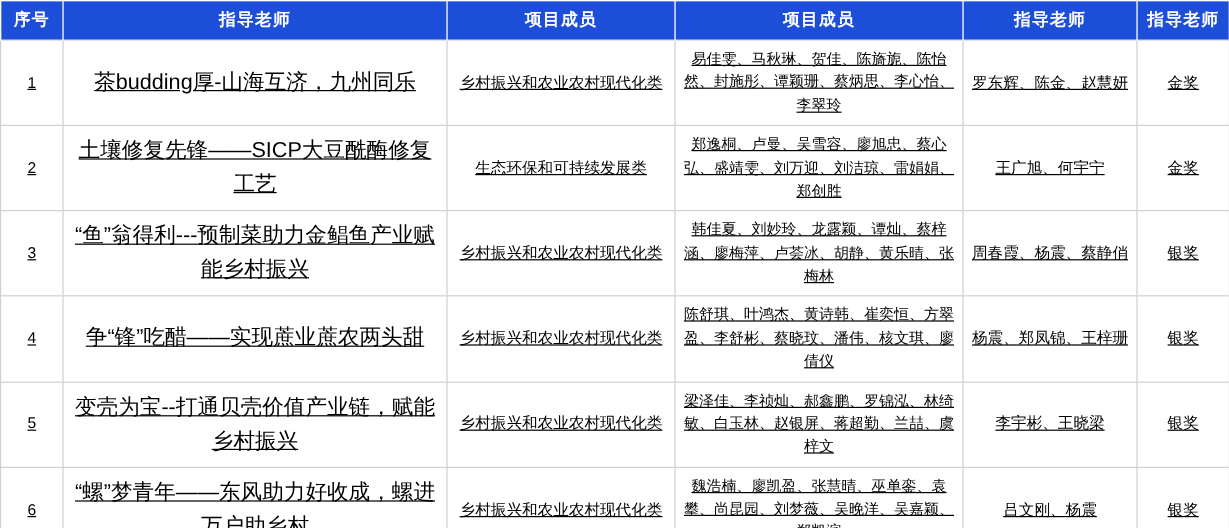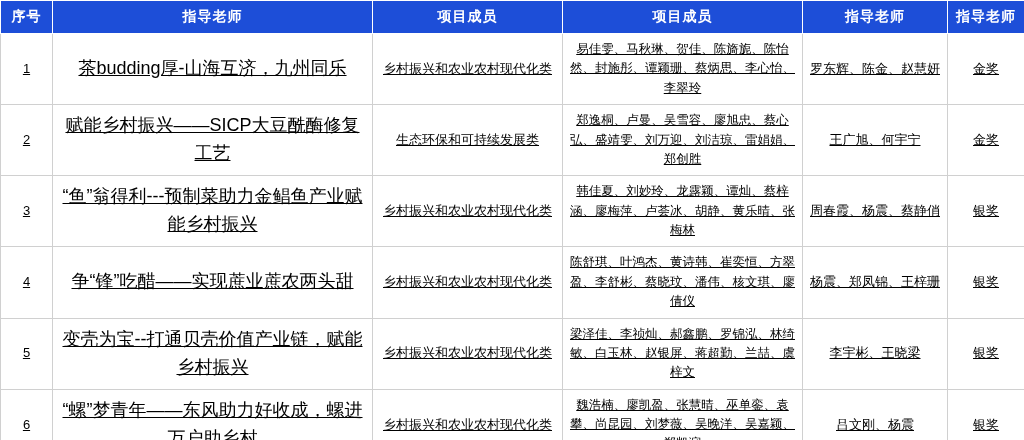--- a/index.html
+++ b/index.html
@@ -99,21 +99,21 @@
       <tr class="highlight">
         <td class="cell-idx">1</td>
         <td class="cell-name">茶budding厚-山海互济，九州同乐</td>
         <td class="cell-cat">乡村振兴和农业农村现代化类</td>
         <td class="cell-members">易佳雯、马秋琳、贺佳、陈旖旎、陈怡然、封施彤、谭颖珊、蔡炳思、李心怡、李翠玲</td>
         <td class="cell-teacher">罗东辉、陈金、赵慧妍</td>
         <td class="cell-level">金奖</td>
       </tr>
       <tr class="highlight highlight-mid">
         <td class="cell-idx">2</td>
-        <td class="cell-name">赋能乡村振兴——SICP大豆酰酶修复工艺</td>
+        <td class="cell-name">土壤修复先锋——SICP大豆酰酶修复工艺</td>
         <td class="cell-cat">生态环保和可持续发展类</td>
         <td class="cell-members">郑逸桐、卢曼、吴雪容、廖旭忠、蔡心弘、盛靖雯、刘万迎、刘洁琼、雷娟娟、郑创胜</td>
         <td class="cell-teacher">王广旭、何宇宁</td>
         <td class="cell-level">金奖</td>
       </tr>
       <tr>
         <td class="cell-idx">3</td>
         <td class="cell-name">“鱼”翁得利---预制菜助力金鲳鱼产业赋能乡村振兴</td>
         <td class="cell-cat">乡村振兴和农业农村现代化类</td>
         <td class="cell-members">韩佳夏、刘妙玲、龙露颖、谭灿、蔡梓涵、廖梅萍、卢荟冰、胡静、黄乐晴、张梅林</td>

